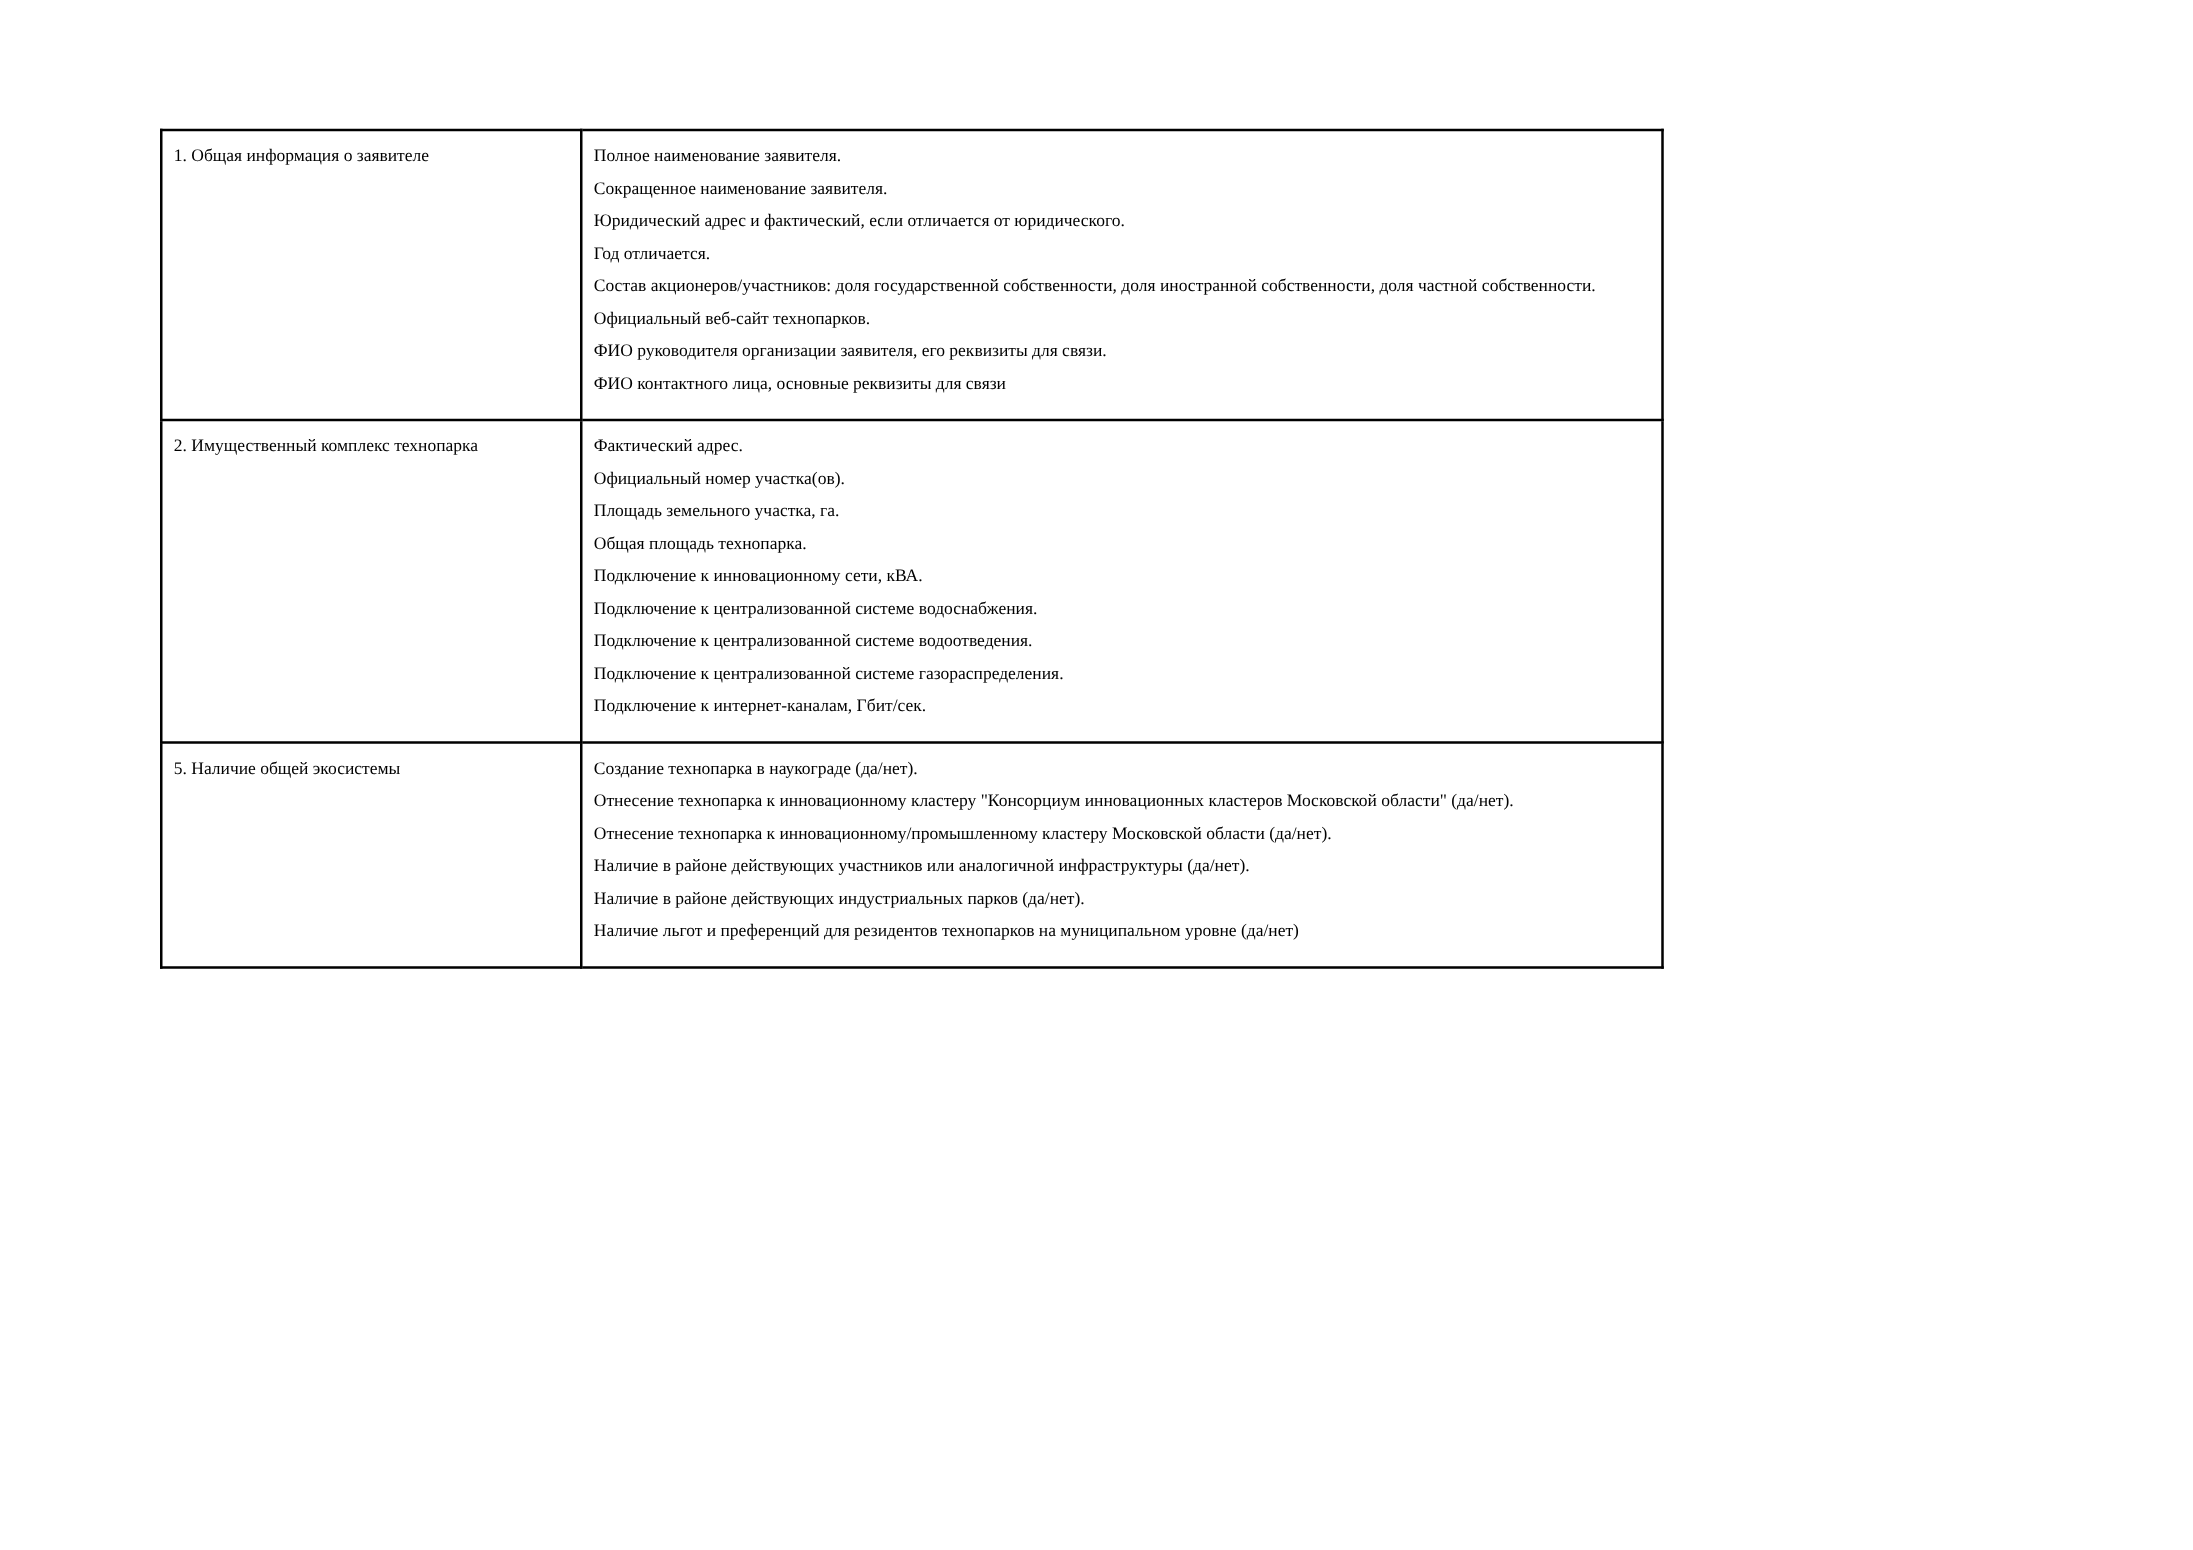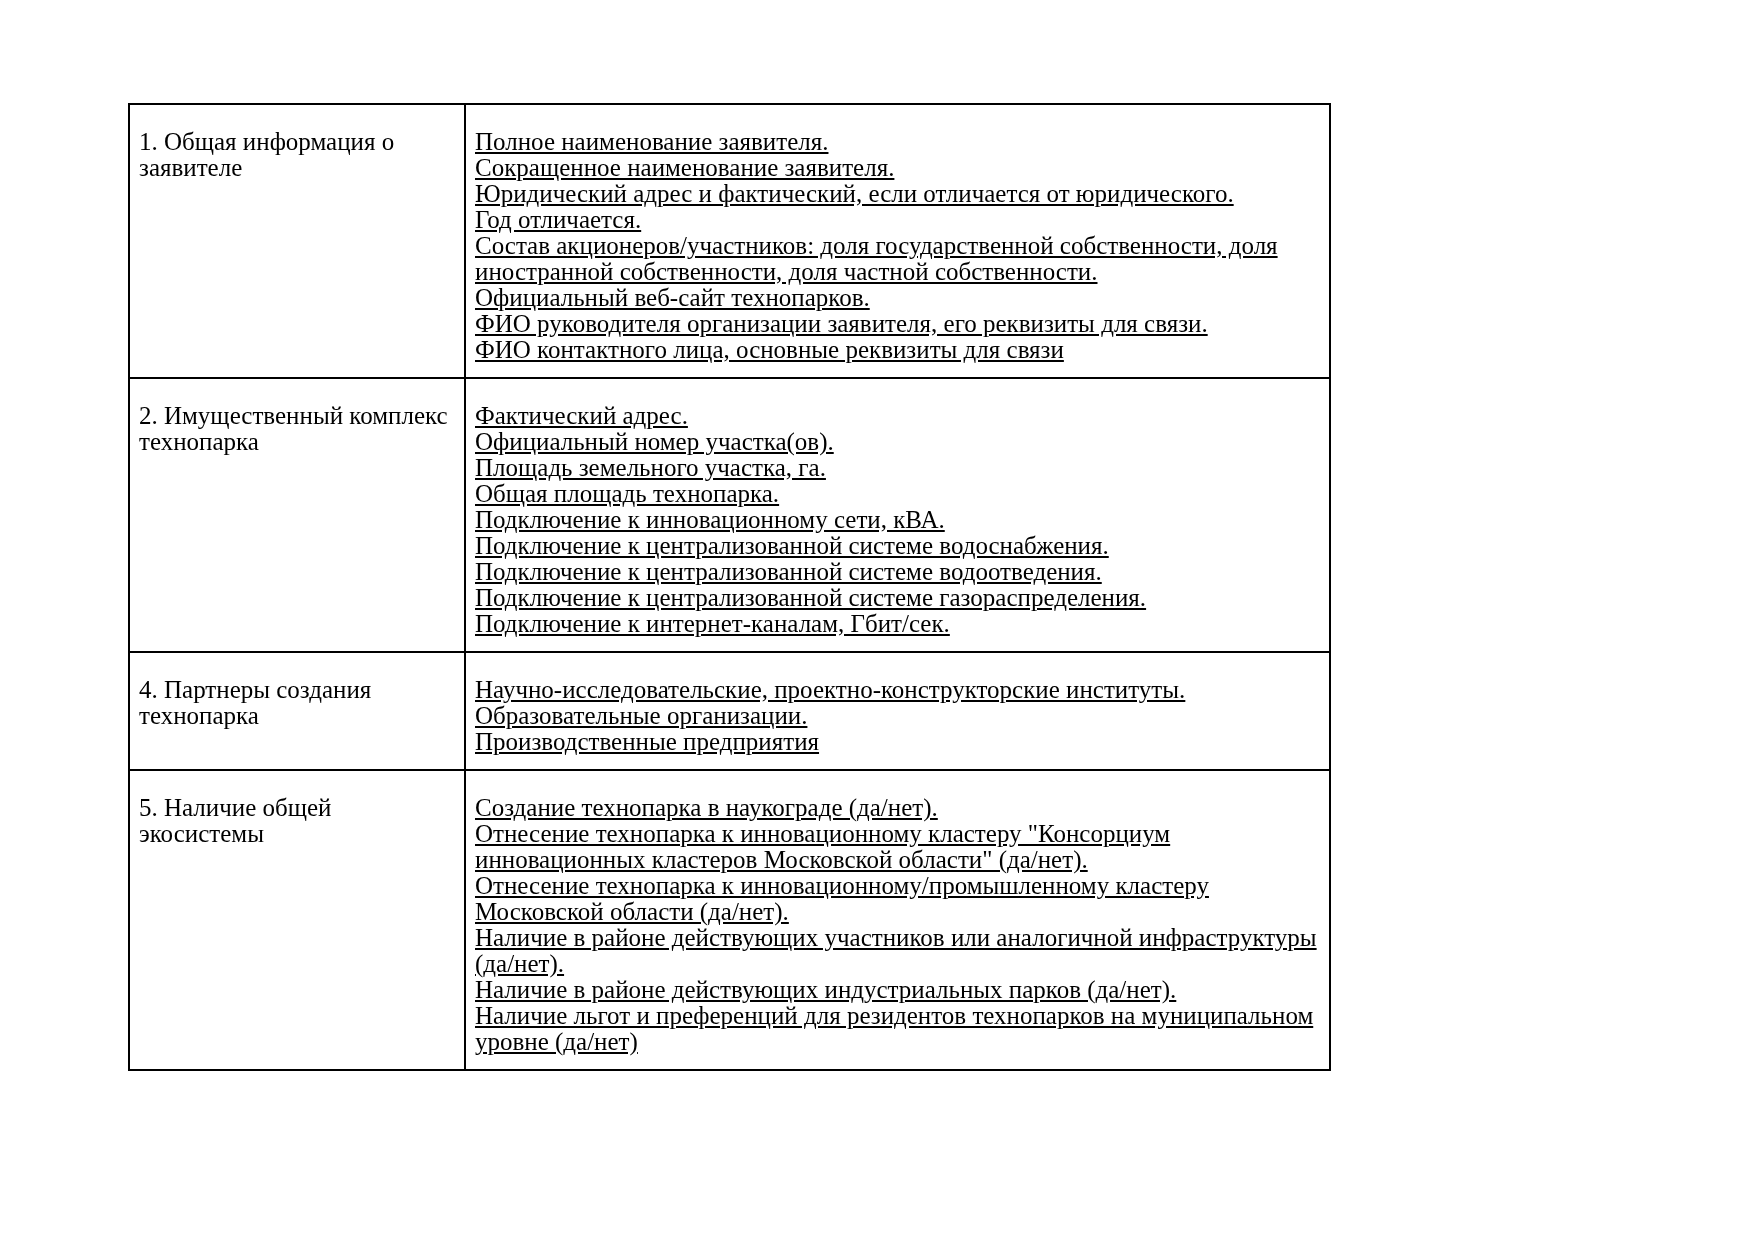--- a/index.html
+++ b/index.html
@@ -18,33 +18,32 @@
     position: absolute;
     left: 128px;
     top: 103px;
     width: 1203px;
     border-collapse: collapse;
     table-layout: fixed;
   }
   .doc-table td {
     border: 2px solid #000000;
     vertical-align: top;
-    padding: 24px 10px 14px 9px;
-    font-size: 25px;
+    padding: 8px 10px 14px 9px;
+    font-size: 14px;
     line-height: 26px;
   }
   .left-cell {
     width: 315px;
   }
   .right-cell {
     width: auto;
   }
   .content-line {
     margin: 0;
-    text-decoration: underline;
   }
 </style>
 </head>
 <body>
 
 <table class="doc-table">
   <tbody>
       <tr>
         <td class="left-cell">1. Общая информация о заявителе</td>
         <td class="right-cell">
@@ -66,28 +65,20 @@
           <div class="content-line">Площадь земельного участка, га.</div>
           <div class="content-line">Общая площадь технопарка.</div>
           <div class="content-line">Подключение к инновационному сети, кВА.</div>
           <div class="content-line">Подключение к централизованной системе водоснабжения.</div>
           <div class="content-line">Подключение к централизованной системе водоотведения.</div>
           <div class="content-line">Подключение к централизованной системе газораспределения.</div>
           <div class="content-line">Подключение к интернет-каналам, Гбит/сек.</div>
         </td>
       </tr>
       <tr>
-        <td class="left-cell">4. Партнеры создания технопарка</td>
-        <td class="right-cell">
-          <div class="content-line">Научно-исследовательские, проектно-конструкторские институты.</div>
-          <div class="content-line">Образовательные организации.</div>
-          <div class="content-line">Производственные предприятия</div>
-        </td>
-      </tr>
-      <tr>
         <td class="left-cell">5. Наличие общей экосистемы</td>
         <td class="right-cell">
           <div class="content-line">Создание технопарка в наукограде (да/нет).</div>
           <div class="content-line">Отнесение технопарка к инновационному кластеру "Консорциум инновационных кластеров Московской области" (да/нет).</div>
           <div class="content-line">Отнесение технопарка к инновационному/промышленному кластеру Московской области (да/нет).</div>
           <div class="content-line">Наличие в районе действующих участников или аналогичной инфраструктуры (да/нет).</div>
           <div class="content-line">Наличие в районе действующих индустриальных парков (да/нет).</div>
           <div class="content-line">Наличие льгот и преференций для резидентов технопарков на муниципальном уровне (да/нет)</div>
         </td>
       </tr>

